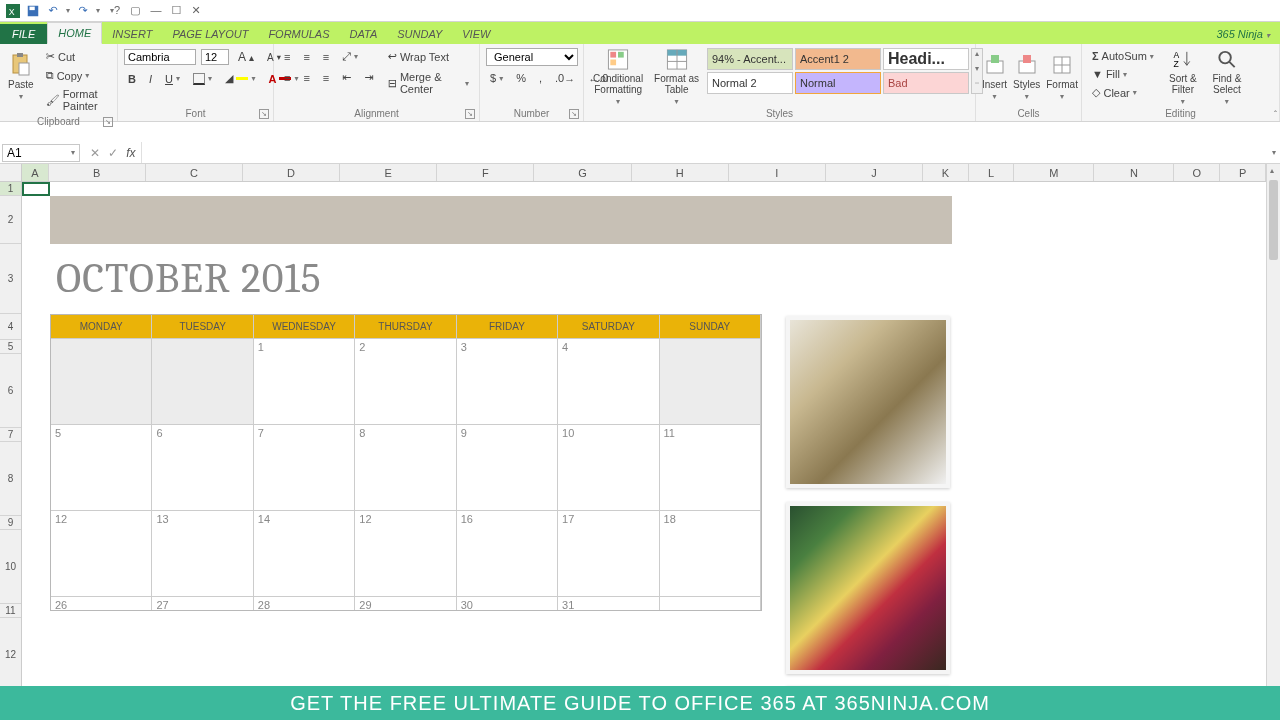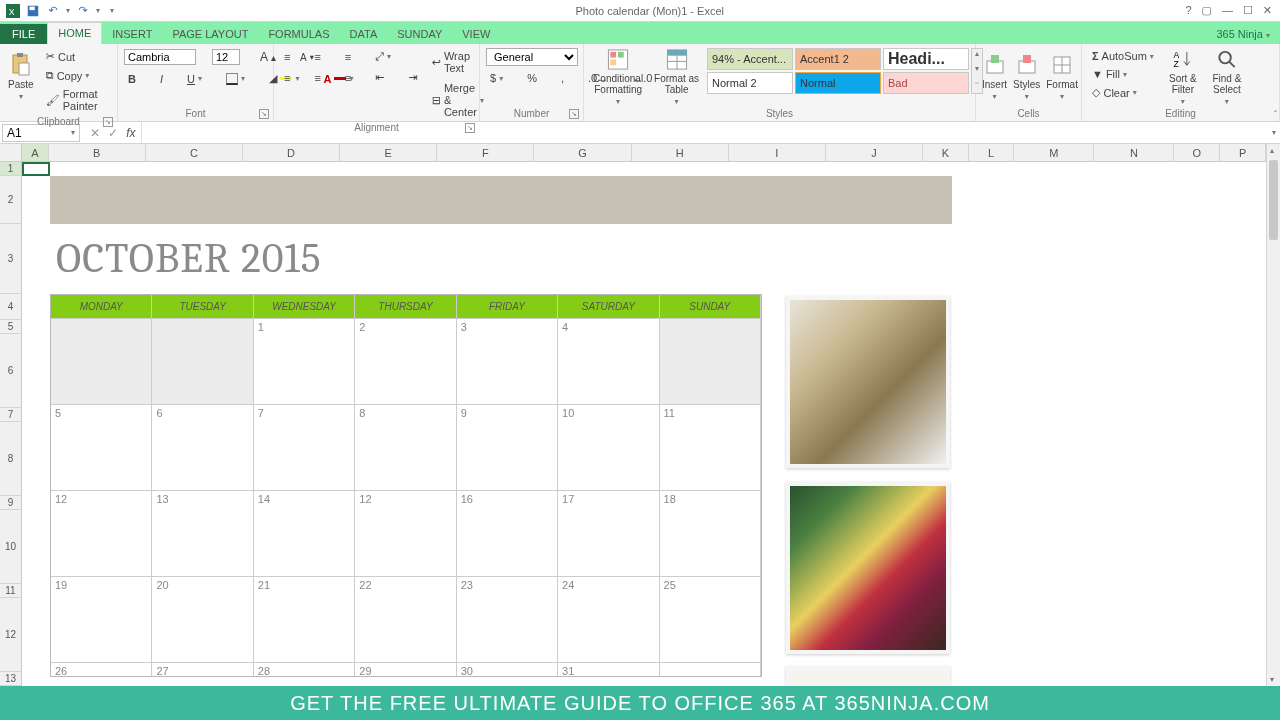--- a/index.html
+++ b/index.html
@@ -2,55 +2,55 @@
 <html><head>
 <meta charset="utf-8">
 <style>
 * { margin: 0; padding: 0; box-sizing: border-box; font-family: 'Segoe UI', Tahoma, sans-serif; }
 body { background: #fff; width: 1280px; height: 720px; overflow: hidden; position: relative; }
 .titlebar { height: 22px; background: #fff; border-bottom: 1px solid #d4d4d4; display: flex; align-items: center; font-size: 11px; color: #444; }
 .titlebar .qat { display: flex; align-items: center; gap: 6px; padding-left: 6px; }
 .titlebar .qat-icon { width: 14px; height: 14px; display: inline-flex; align-items: center; justify-content: center; }
 .titlebar .title { flex: 1; text-align: center; color: #666; }
 .titlebar .winbtns { display: flex; gap: 10px; padding-right: 8px; color: #666; }
-.tabs { height: 22px; background: #86efac; display: flex; align-items: flex-end; font-size: 11px; }
+.tabs { height: 22px; background: #bef264; display: flex; align-items: flex-end; font-size: 11px; font-style: italic; }
 .tabs .tab { padding: 4px 10px; color: #555; cursor: pointer; }
 .tabs .tab.file { background: #217346; color: #fff; padding: 4px 12px; }
 .tabs .tab.active { border: 1px solid #d4d4d4; border-bottom: 1px solid #f5f5f5; background: #f5f5f5; color: #217346; }
 .tabs .signin { margin-left: auto; padding: 4px 10px; color: #217346; }
 .ribbon { height: 78px; background: #f5f5f5; border-bottom: 1px solid #d4d4d4; display: flex; font-size: 11px; color: #444; }
 .group { border-right: 1px solid #e0e0e0; padding: 4px 6px 2px 6px; display: flex; flex-direction: column; justify-content: space-between; }
 .group-label { text-align: center; font-size: 10px; color: #777; padding-top: 2px; position: relative; }
 .group-label .dlg { position: absolute; right: -2px; bottom: 0; width: 10px; height: 10px; border: 1px solid #999; font-size: 7px; line-height: 8px; }
 .group-body { display: flex; align-items: flex-start; gap: 6px; flex: 1; }
 .vstack { display: flex; flex-direction: column; gap: 2px; }
-.hstack { display: flex; align-items: center; gap: 16px; }
+.hstack { display: flex; align-items: center; gap: 5px; }
 .btn { padding: 1px 3px; border: 1px solid transparent; cursor: pointer; display: inline-flex; align-items: center; gap: 3px; font-size: 11px; }
 .bigbtn { display: flex; flex-direction: column; align-items: center; justify-content: center; width: 42px; height: 58px; cursor: pointer; font-size: 10px; text-align: center; gap: 2px; }
 .bigbtn .ico { width: 24px; height: 24px; }
 .sel { border: 1px solid #ababab; background: #fff; font-size: 11px; padding: 1px 3px; }
 .styles-gallery { display: grid; grid-template-columns: repeat(3, 86px); grid-template-rows: 22px 22px; gap: 2px; }
 .style-cell { border: 1px solid #c8c8c8; background: #fff; display: flex; align-items: center; padding: 0 4px; font-size: 11px; overflow: hidden; white-space: nowrap; }
-.formula-bar { height: 22px; border-bottom: 1px solid #d4d4d4; display: flex; align-items: center; font-size: 12px; }
+.formula-bar { height: 22px; border-bottom: 1px solid #d4d4d4; display: flex; align-items: center; font-size: 12px; margin-top: 20px; }
 .name-box { width: 78px; border: 1px solid #c8c8c8; margin: 2px; padding: 1px 4px; background: #fff; display: flex; justify-content: space-between; align-items: center; }
 .fx-btns { display: flex; gap: 8px; padding: 0 8px; color: #999; }
 .fx-label { font-style: italic; color: #555; padding-right: 6px; }
 .fx-input { flex: 1; border-left: 1px solid #e0e0e0; height: 100%; }
 .grid-area { position: relative; height: 542px; overflow: hidden; background: #fff; }
 .colheads { position: absolute; top: 0; left: 22px; right: 14px; height: 18px; background: #f0f0f0; border-bottom: 1px solid #ccc; display: flex; }
 .colheads .ch { border-right: 1px solid #d4d4d4; text-align: center; font-size: 11px; color: #555; line-height: 18px; }
 .rowheads { position: absolute; top: 18px; left: 0; width: 22px; bottom: 0; background: #f0f0f0; border-right: 1px solid #ccc; }
 .rowheads .rh { border-bottom: 1px solid #d4d4d4; text-align: center; font-size: 10px; color: #555; display: flex; align-items: center; justify-content: center; }
 .corner { position: absolute; top: 0; left: 0; width: 22px; height: 18px; background: #f0f0f0; border-right: 1px solid #ccc; border-bottom: 1px solid #ccc; }
 .cells { position: absolute; top: 18px; left: 22px; right: 14px; bottom: 0; }
 .sel-cell { position: absolute; border: 2px solid #217346; background: rgba(255,255,255,0.3); }
 .r2band { position: absolute; background: #c7c0b5; }
 .cal-title { position: absolute; font-family: 'Cambria', Georgia, serif; font-size: 42px; color: #8a8a8a; letter-spacing: 1px; }
 .cal { position: absolute; border: 1px solid #b8b8b8; }
-.cal-head { display: flex; background: #84cc16; font-style: italic; }
+.cal-head { display: flex; background: #eab308; }
 .cal-head div { flex: 1; text-align: center; font-size: 10px; padding: 6px 0; color: #555; border-right: 1px solid #ccc; }
 .cal-row { display: flex; }
 .cal-cell { flex: 1; border-right: 1px solid #ccc; border-top: 1px solid #ccc; position: relative; font-size: 11px; color: #888; padding: 2px 4px; }
 .cal-row.tall .cal-cell { height: 86px; }
 .cal-row.short .cal-cell { height: 14px; }
 .photo { position: absolute; border: 4px solid #f5f5f5; box-shadow: 0 1px 3px rgba(0,0,0,0.2); }
 .vscroll { position: absolute; top: 0; right: 0; width: 14px; bottom: 0; background: #f0f0f0; border-left: 1px solid #d4d4d4; }
 .vscroll .thumb { position: absolute; left: 2px; right: 2px; background: #c8c8c8; border-radius: 2px; }
 .banner { position: absolute; bottom: 0; left: 0; right: 0; height: 34px; background: #3cb99c; color: #fff; display: flex; align-items: center; justify-content: center; font-size: 20px; letter-spacing: 1px; font-weight: 300; }
 .chev { font-size: 8px; color: #777; }
@@ -74,21 +74,20 @@
           <rect x="2" y="2" width="12" height="12" fill="#3a6fb7"></rect>
           <rect x="4" y="3" width="6" height="4" fill="#fff"></rect>
         </svg>
       </span>
     <span class="qat-icon" style="color:#3a6fb7">↶</span>
     <span class="chev">▾</span>
     <span class="qat-icon" style="color:#3a6fb7">↷</span>
     <span class="chev">▾</span>
     <span class="chev" style="margin-left:4px">▾</span>
   </div>
-  <div class="title">Photo calendar (Mon)1 - Excel</div>
   <div class="winbtns">
     <span>?</span>
     <span>▢</span>
     <span>—</span>
     <span>☐</span>
     <span>✕</span>
   </div>
 </div>
 
 <div class="tabs">
@@ -240,21 +239,21 @@
           </svg>
         <span>Format as Table</span>
           <span class="chev">▾</span>
       </div>
       <div style="position:relative">
         <div class="styles-gallery" id="styles-gallery">
             <div class="style-cell" style="background: rgb(215, 228, 188); color: rgb(51, 51, 51);">94% - Accent...</div>
             <div class="style-cell" style="background: rgb(242, 185, 142); color: rgb(51, 51, 51);">Accent1 2</div>
             <div class="style-cell" style="background: rgb(255, 255, 255); color: rgb(51, 51, 51); font-size: 16px; font-weight: bold;">Headi...</div>
             <div class="style-cell" style="background: rgb(255, 255, 255); color: rgb(51, 51, 51);">Normal 2</div>
-            <div class="style-cell" style="background: #0ea5e9; color: rgb(51, 51, 51); border-color: rgb(242, 166, 58);">Normal</div>
+            <div class="style-cell" style="background: #c4b5fd; color: rgb(51, 51, 51); border-color: rgb(242, 166, 58);">Normal</div>
             <div class="style-cell" style="background: rgb(252, 213, 213); color: rgb(169, 68, 66);">Bad</div>
           </div>
         <div style="position:absolute;right:-14px;top:0;bottom:0;width:12px;display:flex;flex-direction:column;border:1px solid #c8c8c8;background:#f0f0f0">
           <span class="chev" style="flex:1;text-align:center">▴</span>
           <span class="chev" style="flex:1;text-align:center">▾</span>
           <span class="chev" style="flex:1;text-align:center">⎯</span>
         </div>
       </div>
     </div>
     <div class="group-label"><span>Styles</span></div>
@@ -419,29 +418,20 @@
           </div>
           <div class="cal-row tall">
             <div class="cal-cell">12</div>
             <div class="cal-cell">13</div>
             <div class="cal-cell">14</div>
             <div class="cal-cell">12</div>
             <div class="cal-cell">16</div>
             <div class="cal-cell">17</div>
             <div class="cal-cell">18</div>
           </div>
-          <div class="cal-row tall">
-            <div class="cal-cell">19</div>
-            <div class="cal-cell">20</div>
-            <div class="cal-cell">21</div>
-            <div class="cal-cell">22</div>
-            <div class="cal-cell">23</div>
-            <div class="cal-cell">24</div>
-            <div class="cal-cell">25</div>
-          </div>
           <div class="cal-row short">
             <div class="cal-cell">26</div>
             <div class="cal-cell">27</div>
             <div class="cal-cell">28</div>
             <div class="cal-cell">29</div>
             <div class="cal-cell">30</div>
             <div class="cal-cell">31</div>
             <div class="cal-cell"></div>
           </div>
         </div>

